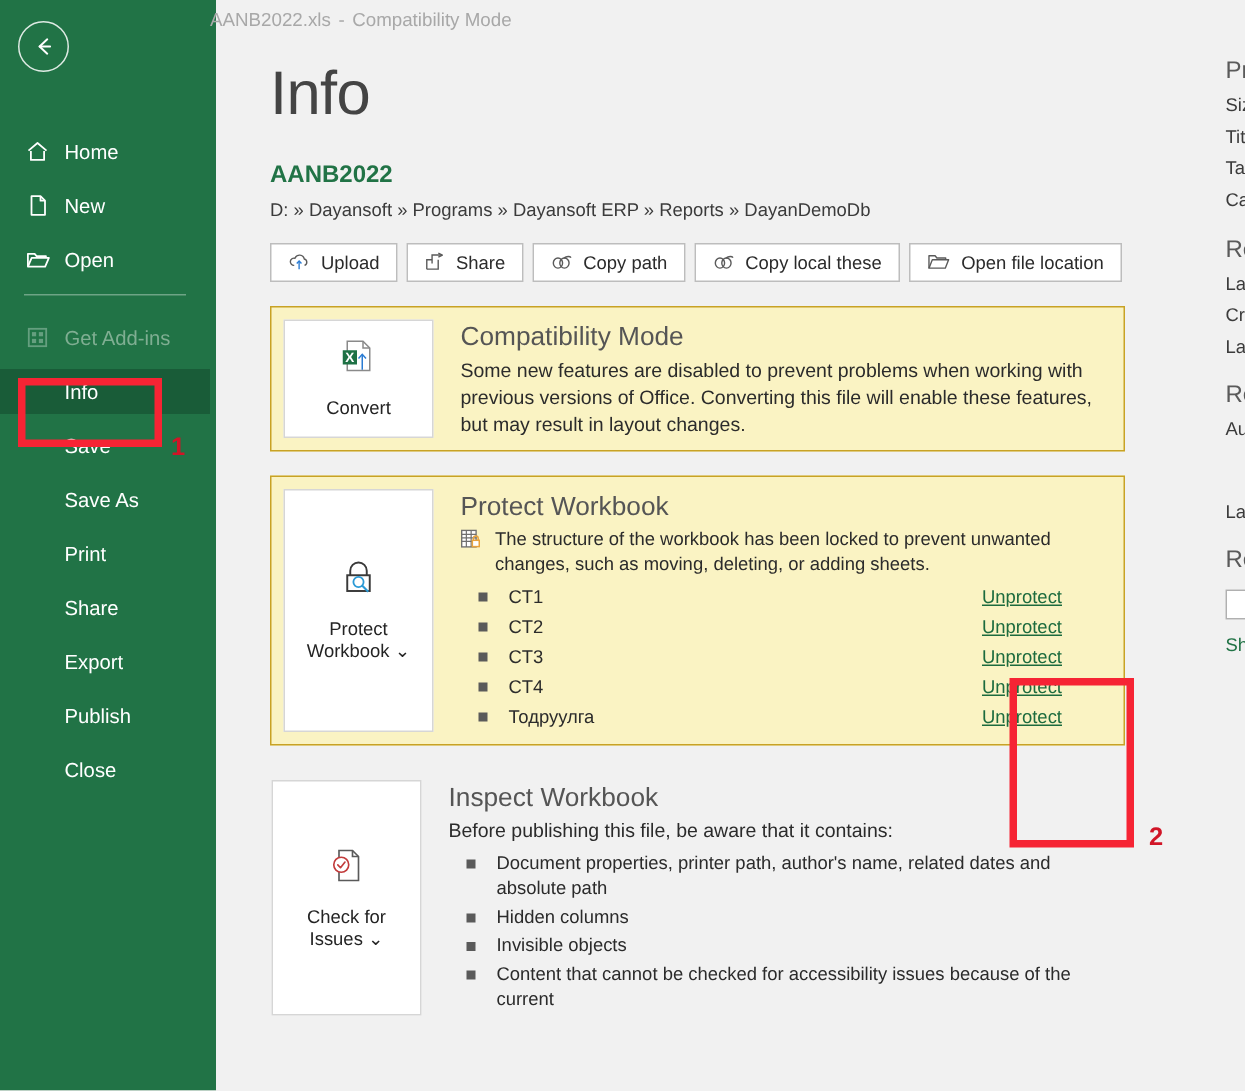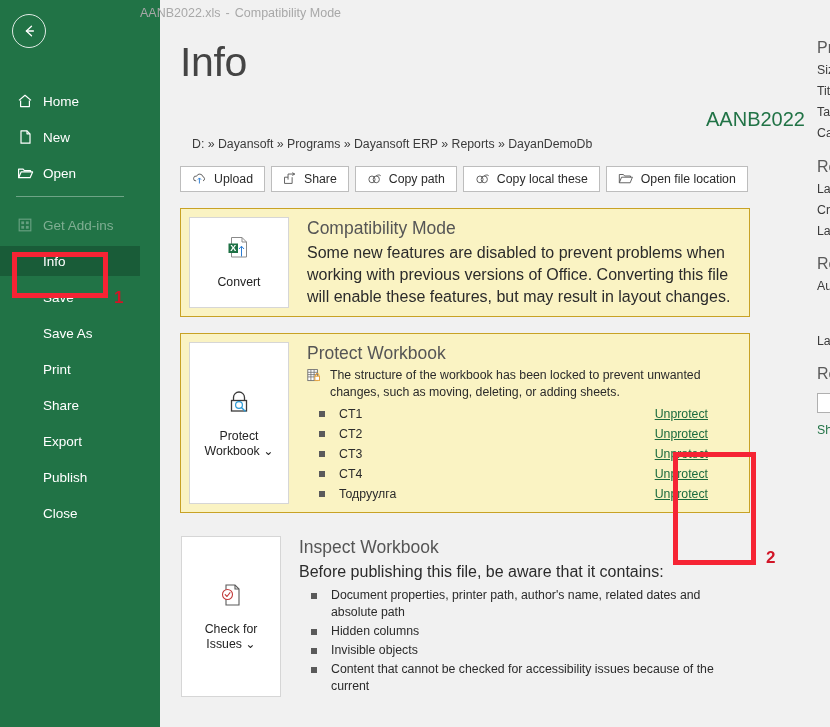--- a/index.html
+++ b/index.html
@@ -13,21 +13,21 @@
   }
   #app {
     position: relative;
     width: 830px; height: 727px;
     background: #f1f1f1;
   }
 
   
   #sidebar {
     position: absolute; left: 0; top: 0;
-    width: 160px; height: 727px;
+    width: 144px; height: 727px;
     background: #217346;
     color: #ffffff;
   }
   #back-btn {
     position: absolute; left: 12px; top: 14px;
     width: 34px; height: 34px;
     border: 1.6px solid rgba(255,255,255,.85);
     border-radius: 50%;
     display: flex; align-items: center; justify-content: center;
     cursor: pointer;
@@ -79,26 +79,26 @@
     position: absolute; left: 140px; top: 26px;
     width: 665px; height: 701px;
     padding: 0 0 0 40px;
   }
   #page-title {
     font-size: 41px; font-weight: 400; color: #444444;
     letter-spacing: -.4px;
     margin: 16px 0 0 0; line-height: 1;
   }
   #file-name {
-    font-size: 20px; color: #217346; font-weight: 400;
-    margin: 26px 0 0 0; line-height: 1; text-align: right;
+    font-size: 16px; color: #217346; font-weight: 700;
+    margin: 26px 0 0 0; line-height: 1;
   }
   #file-path {
     font-size: 12.3px; color: #3b3b3b;
-    margin: 8px 0 0 12px; line-height: 1.2;
+    margin: 8px 0 0 0; line-height: 1.2;
   }
   #path-buttons {
     display: flex; gap: 6px; margin-top: 14px;
   }
   .path-btn {
     height: 26px;
     border: 1px solid #bdbdbd;
     background: #ffffff;
     display: flex; align-items: center; gap: 7px;
     padding: 0 11px;
@@ -130,21 +130,21 @@
     text-align: center;
     line-height: 1.22;
     padding: 6px 2px;
   }
   .card-body { padding: 1px 10px 0 18px; flex: 1 1 auto; }
   .card-title {
     font-size: 17.5px; color: #555555; font-weight: 400;
     margin: 0 0 4px 0; line-height: 1.15;
   }
   .card-text {
-    font-size: 16px; color: #2b2b2b; line-height: 1.38;
+    font-size: 13px; color: #2b2b2b; line-height: 1.38;
     margin: 0;
   }
   .lock-line {
     display: flex; align-items: flex-start; gap: 8px;
     font-size: 12.3px; color: #2b2b2b; line-height: 1.38;
     margin-bottom: 3px;
   }
   .lock-line .lico { flex: 0 0 15px; padding-top: 1px; }
   .sheet-list { margin: 2px 16px 0 0; }
   .sheet-row {

